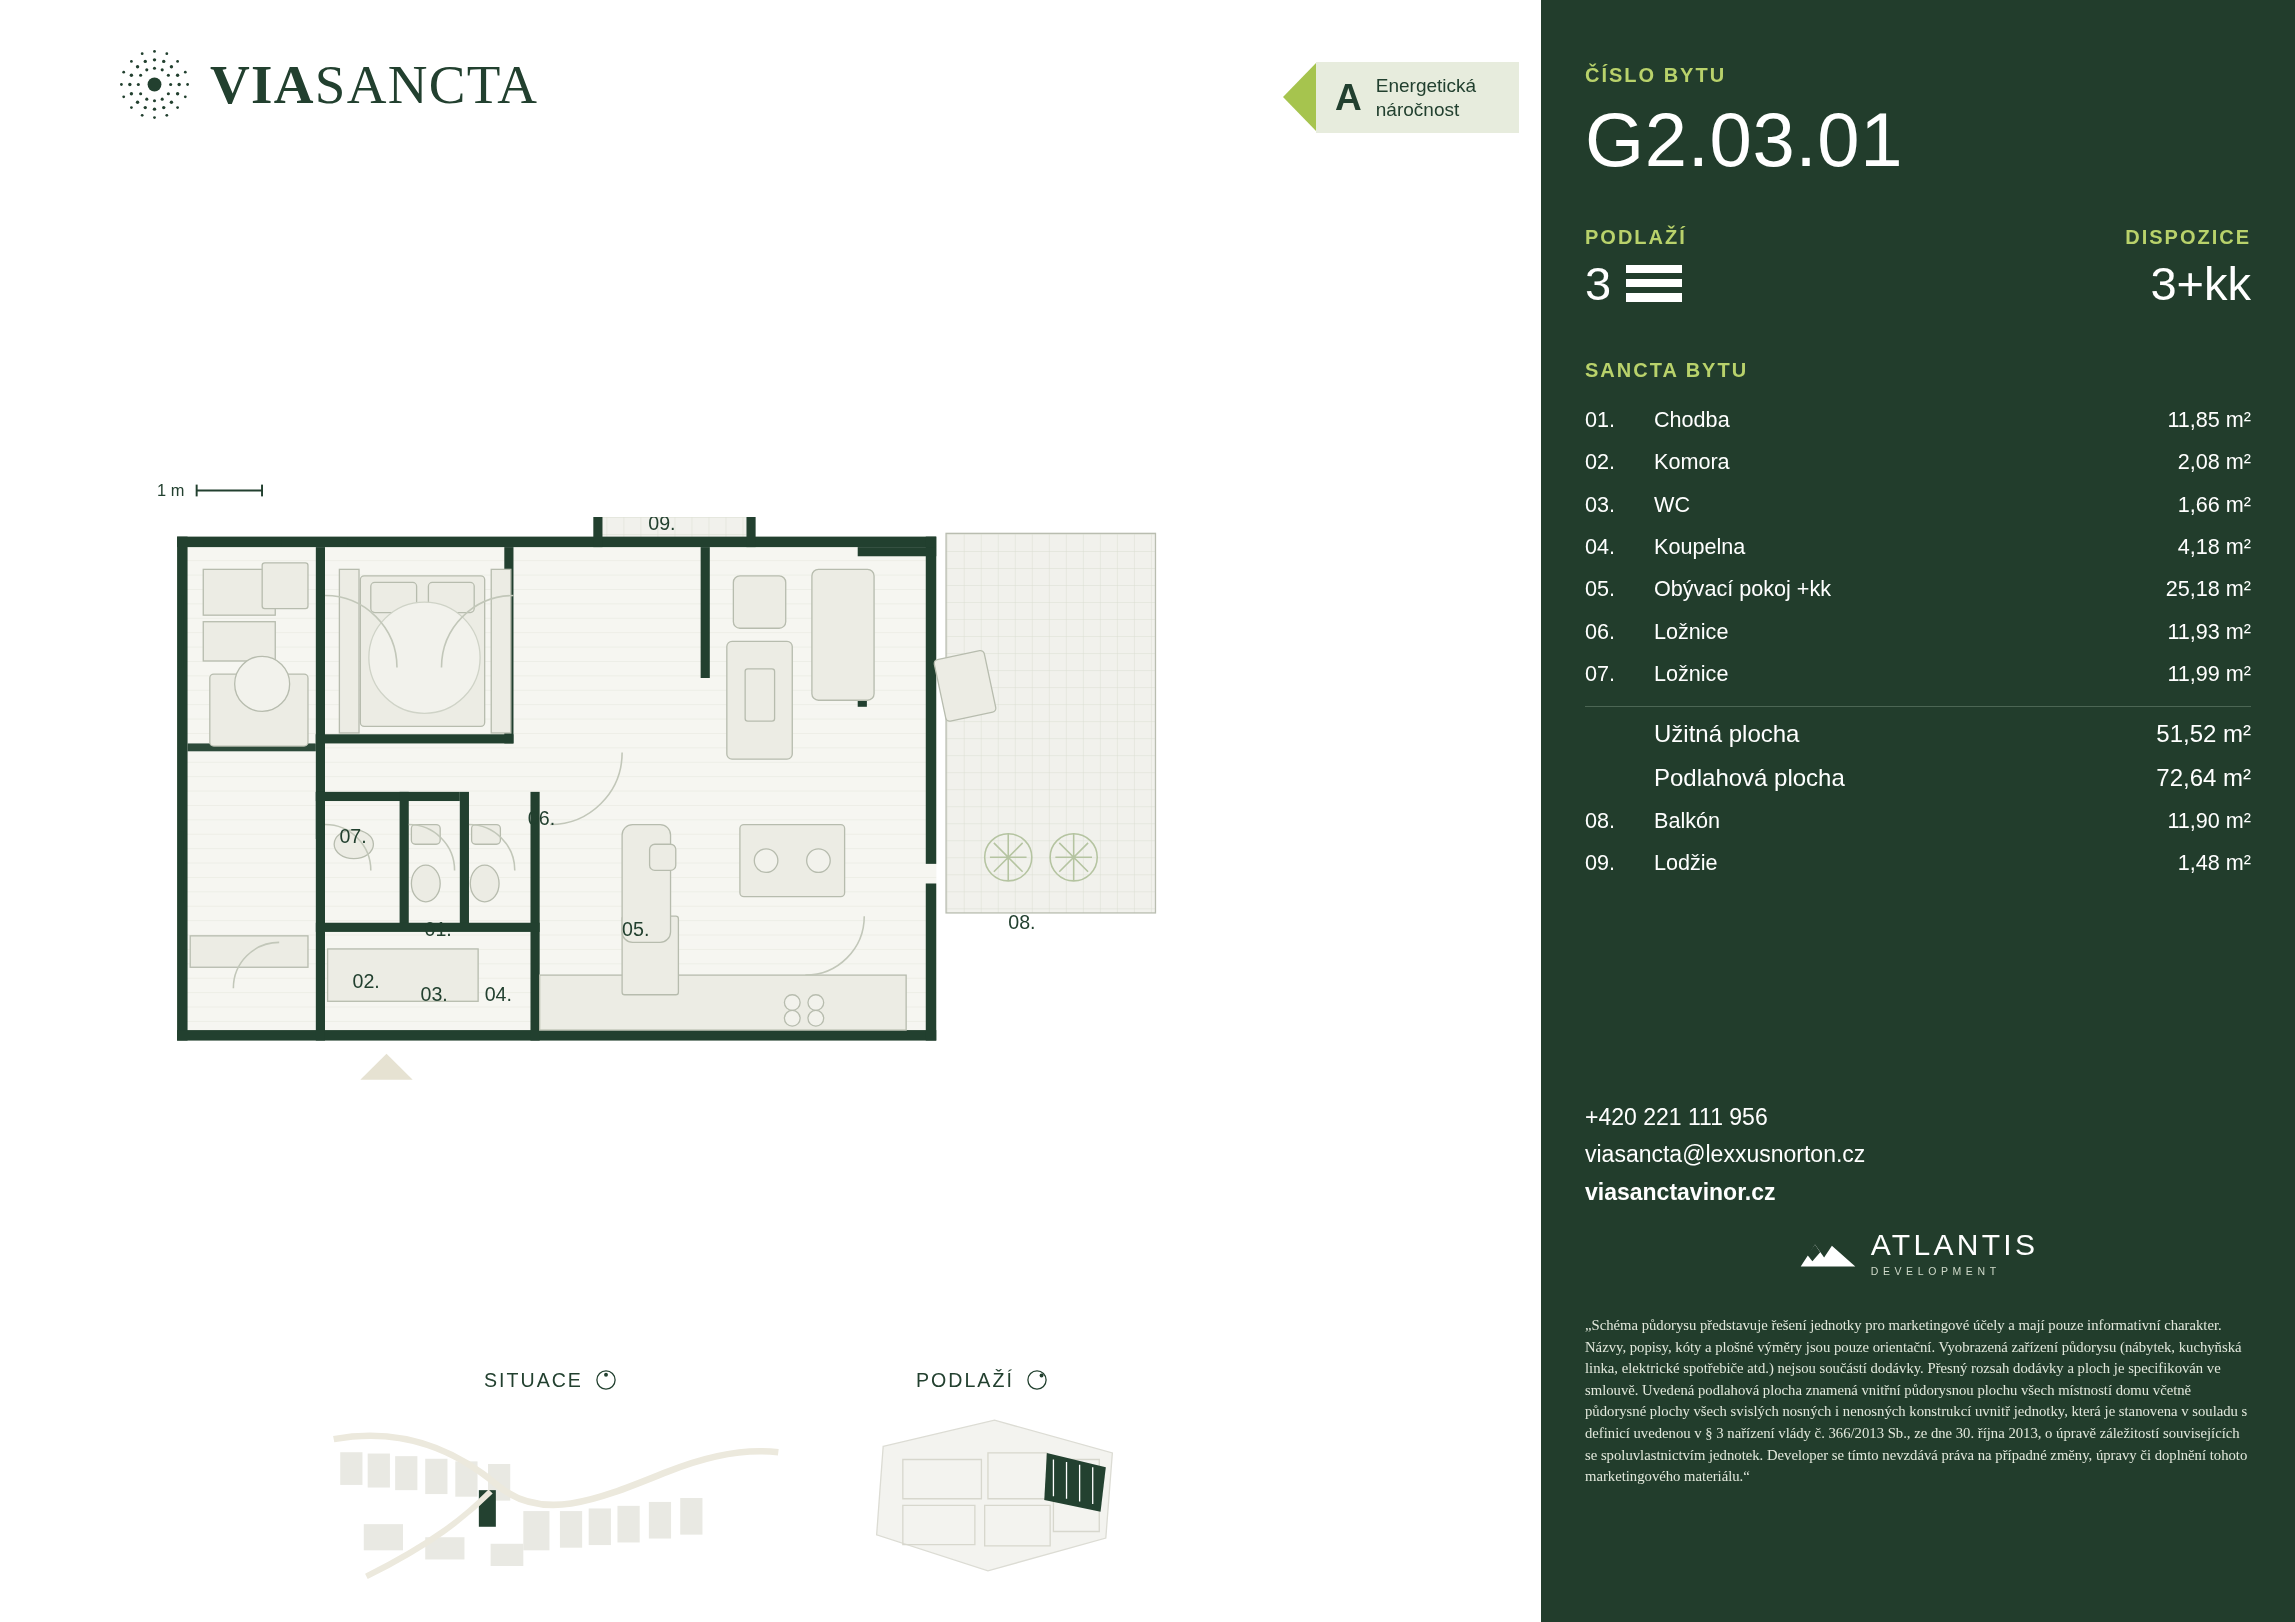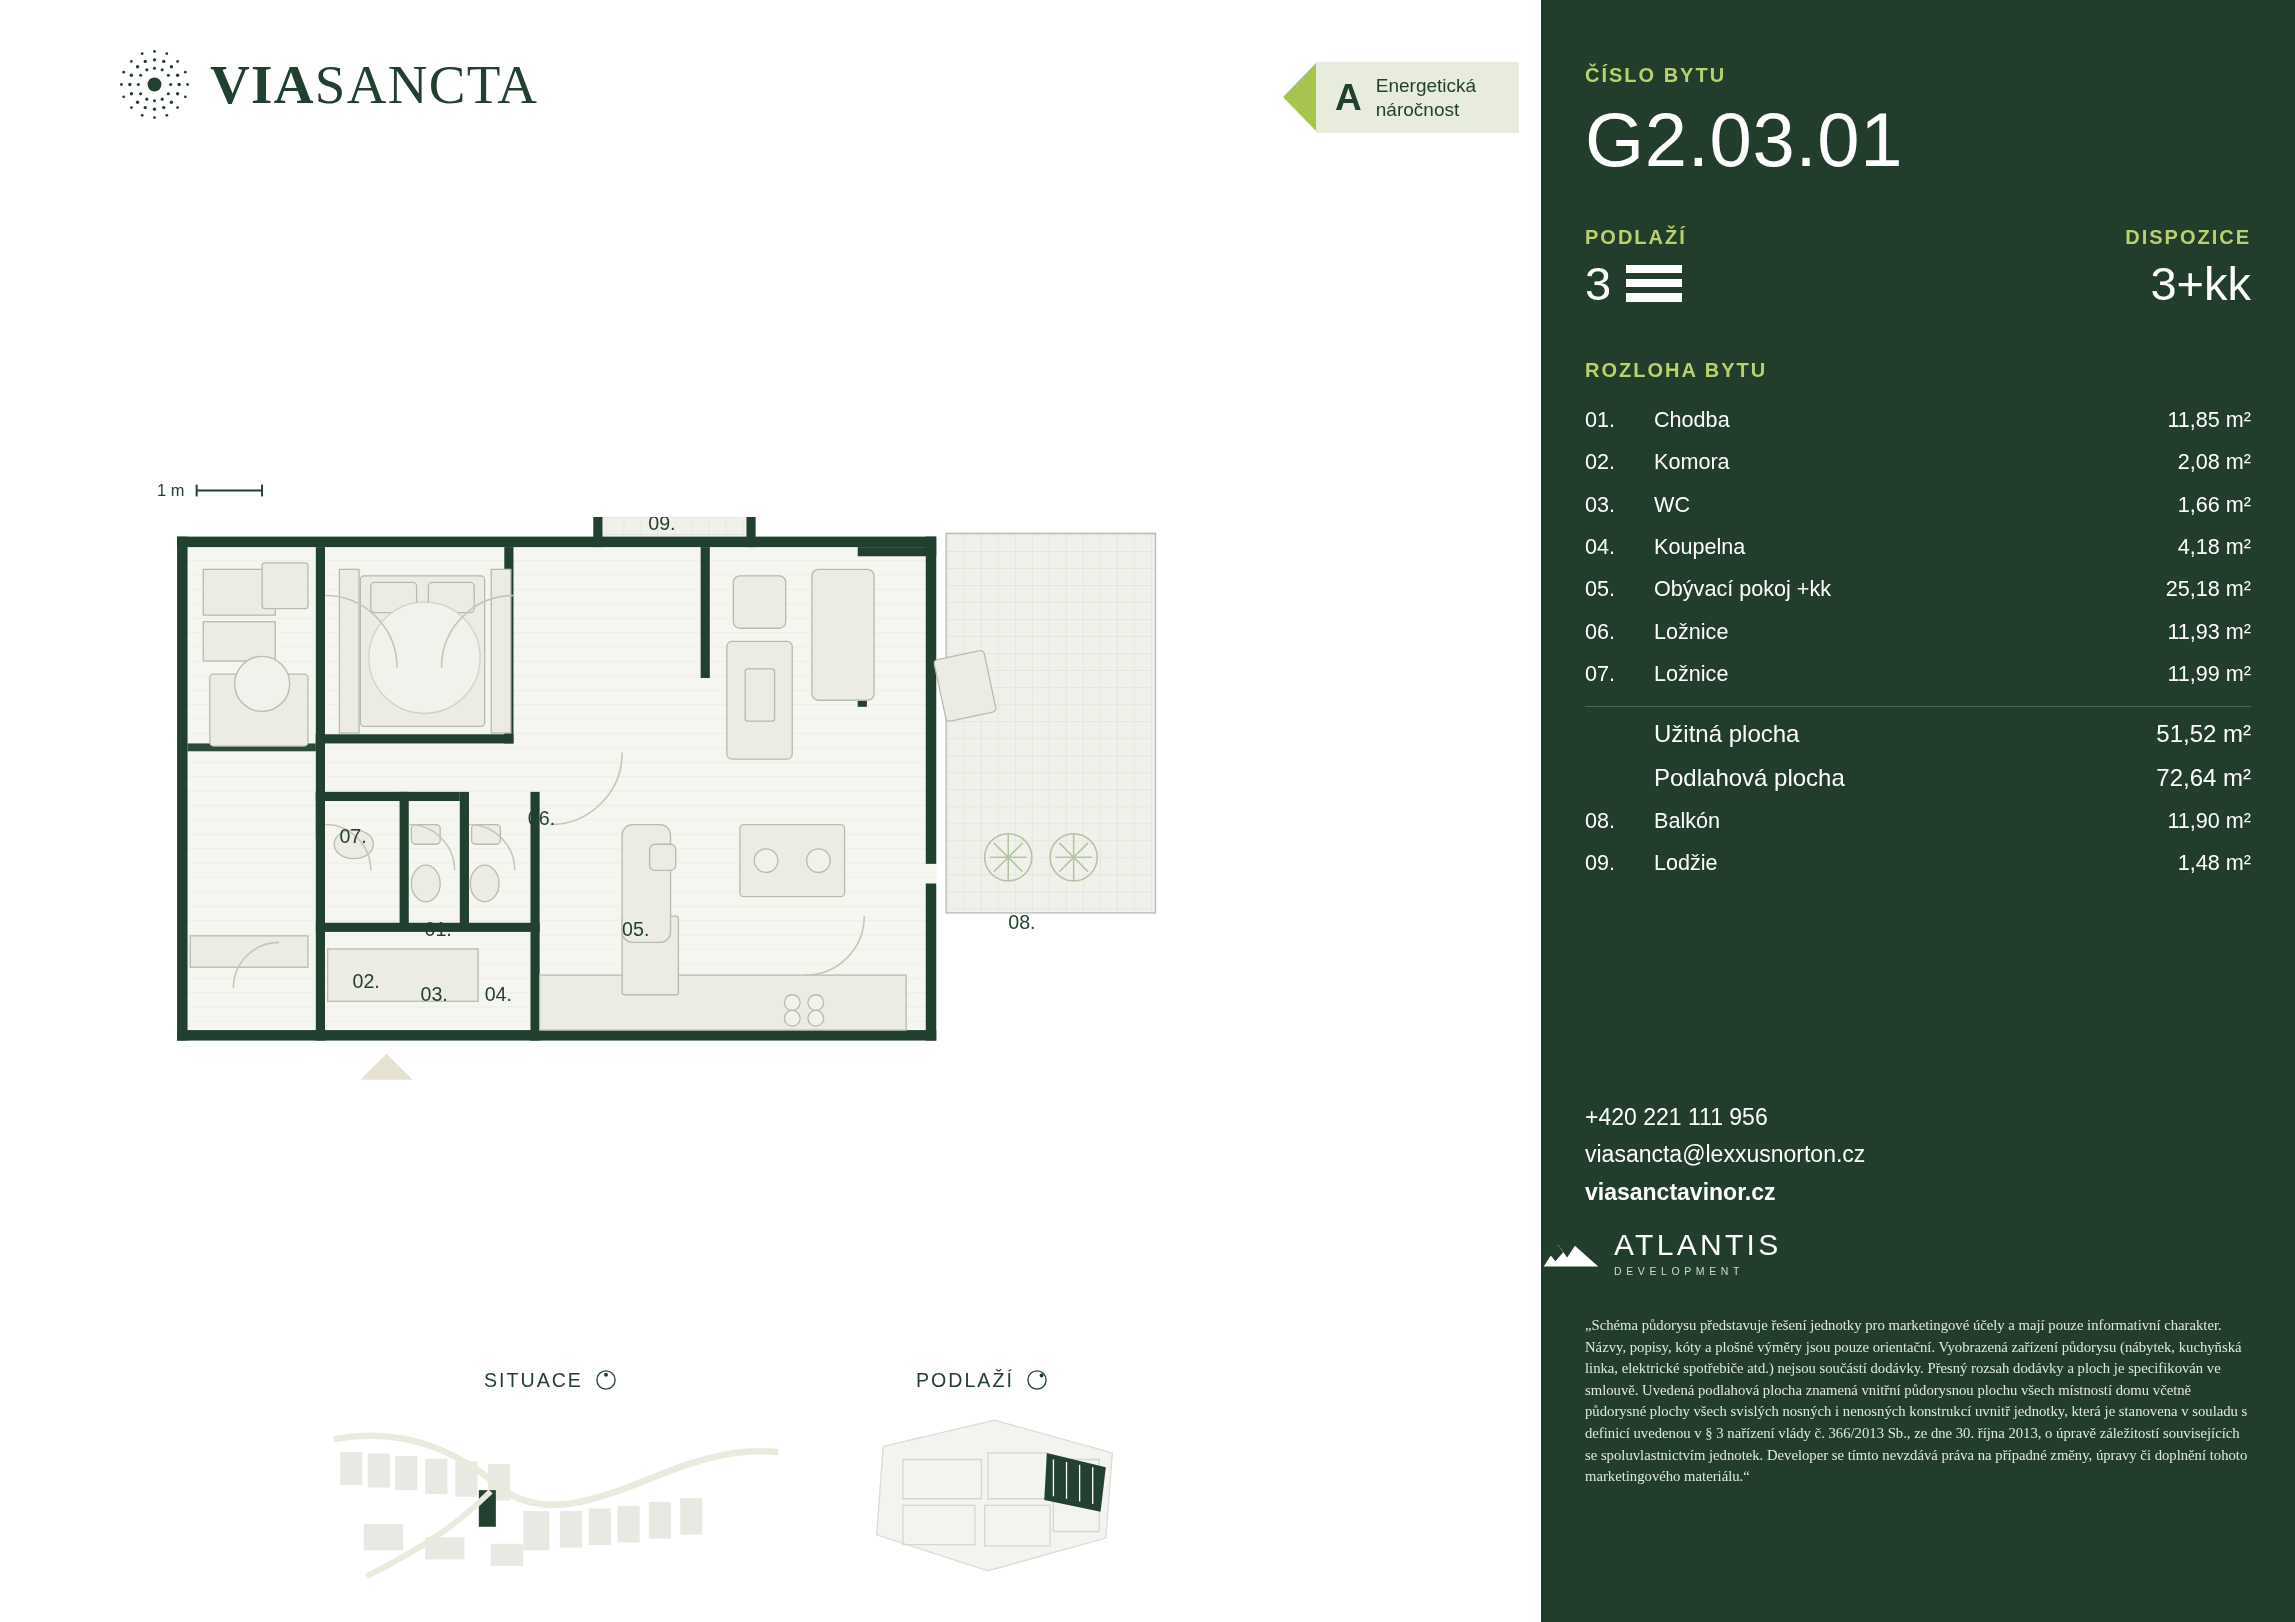--- a/index.html
+++ b/index.html
@@ -142,21 +142,21 @@
     font-size: 24px; color: #ffffff; padding: 7.9px 0;
   }
   table.totals td.area { text-align: right; }
 
   .contact { position: absolute; left: 44px; top: 1099px; width: 665px; }
   .contact div { font-size: 23px; color: #ffffff; line-height: 1.62; }
   .contact .web { font-weight: 700; }
 
   .atlantis {
     position: absolute; left: 0; top: 1230px; width: 754px;
-    display: flex; align-items: center; gap: 13px;
+    display: flex; justify-content: center; align-items: center; gap: 13px;
   }
   .atl-text { display: flex; flex-direction: column; line-height: 1; }
   .atl-name { font-size: 30px; letter-spacing: 3.3px; color: #ffffff; font-weight: 400; }
   .atl-sub { font-size: 10.5px; letter-spacing: 4.6px; color: #cfd9c9; margin-top: 6px; }
 
   .disclaimer {
     position: absolute; left: 44px; top: 1315px; width: 667px;
     font-size: 14.7px; line-height: 1.47; color: #e2e8dc;
     font-family: "Liberation Serif", serif;
     text-align: left;
@@ -472,21 +472,21 @@
           </div>
         </div>
         <div class="meta-col" style="text-align:right">
           <div class="meta-label">DISPOZICE</div>
           <div class="meta-val" style="justify-content:flex-end">
             <span>3+kk</span>
           </div>
         </div>
       </div>
 
-      <div class="section-title">ROZLOHA BYTU</div>
+      <div class="section-title">SANCTA BYTU</div>
 
       <table class="rooms">
         <tbody>
           <tr>
             <td class="num">01.</td>
             <td class="name">Chodba</td>
             <td class="area">11,85 m²</td>
           </tr>
           <tr>
             <td class="num">02.</td>

